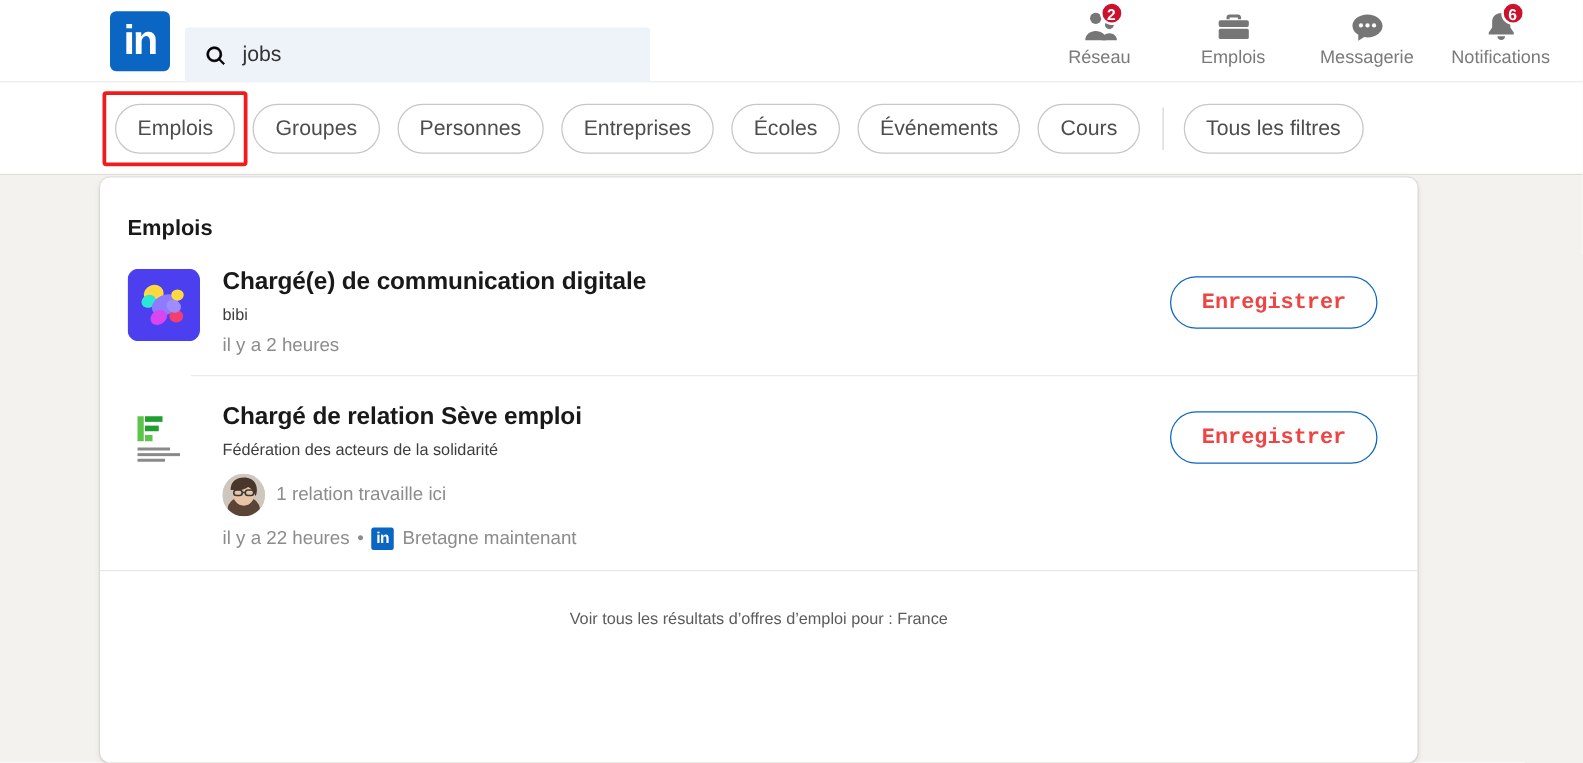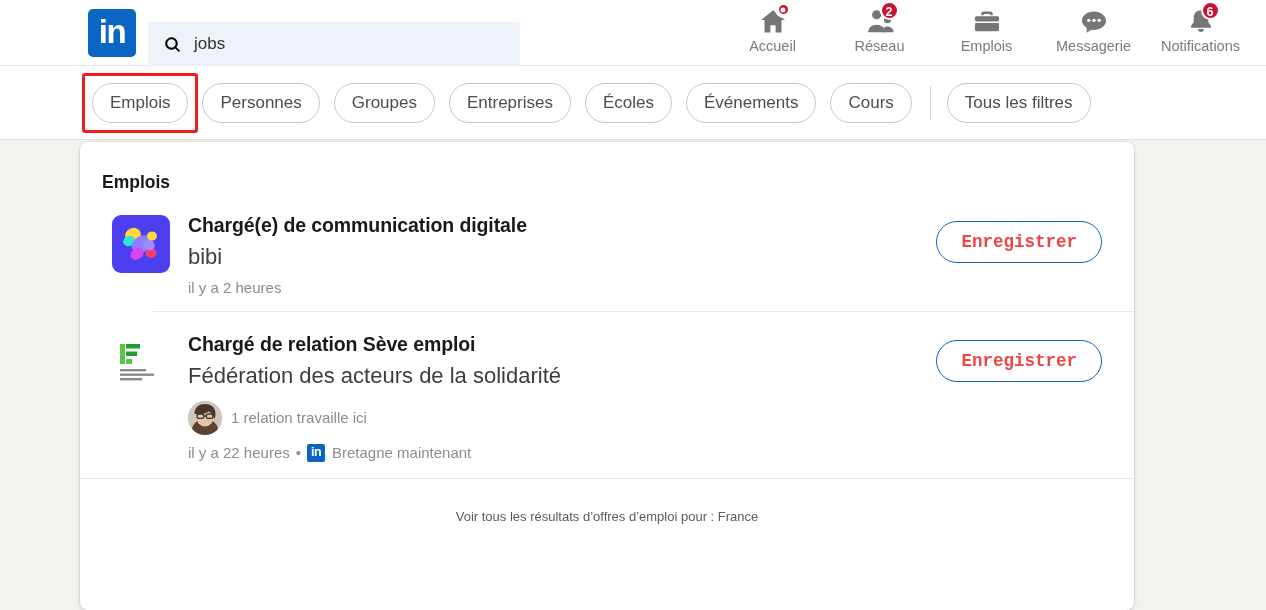--- a/index.html
+++ b/index.html
@@ -194,21 +194,21 @@
   .card-title {
     font-size: 17.5px;
     font-weight: 600;
     color: #191919;
     padding: 30px 0 0 22px;
   }
 
   .job-row {
     display: flex;
     align-items: flex-start;
-    padding: 20px 22px 16px 32px;
+    padding: 20px 22px 16px 22px;
     position: relative;
     cursor: pointer;
     justify-content: center;
   }
   .job-row.divided::after {
     content: "";
     position: absolute;
     left: 73px;
     right: 0;
     bottom: 0;
@@ -231,21 +231,21 @@
     padding-top: 1px;
   }
   .job-title {
     font-size: 19.5px;
     font-weight: 600;
     color: #191919;
     line-height: 1.22;
     letter-spacing: -0.1px;
   }
   .job-company {
-    font-size: 22px;
+    font-size: 13px;
     color: #3d3d3d;
     margin-top: 6px;
   }
   .job-location {
     font-size: 16.5px;
     color: #8c8c8c;
     margin-top: 6px;
   }
   .job-meta {
     font-size: 15px;
@@ -327,29 +327,20 @@
 
   <div class="search-box">
     <svg class="search-icon" viewBox="0 0 24 24">
       <path d="M10.5 2a8.5 8.5 0 1 0 5.26 15.18l5.03 5.03 1.41-1.41-5.03-5.03A8.5 8.5 0 0 0 10.5 2zm0 2.2a6.3 6.3 0 1 1 0 12.6 6.3 6.3 0 0 1 0-12.6z" fill="#000" stroke="#000" stroke-width="0.7"></path>
     </svg>
     <span class="search-value">jobs</span>
   </div>
 
   <div class="nav">
 
-    <div class="nav-item">
-      <div class="nav-icon-wrap">
-        <svg class="nav-icon" width="28" height="25" viewBox="0 0 24 22">
-          <path d="M12 1 1.5 9.6h3v11h5.2v-6.4h4.6v6.4h5.2v-11h3L12 1z" fill="#767676"></path>
-        </svg>
-        <span class="badge ring"></span>
-      </div>
-      <span class="nav-label">Accueil</span>
-    </div>
 
     <div class="nav-item">
       <div class="nav-icon-wrap">
         <svg class="nav-icon" width="28" height="25" viewBox="0 0 24 22">
           <circle cx="9" cy="5" r="4" fill="#767676"></circle>
           <path d="M1.6 20.5c0-4 3.3-6.6 7.4-6.6s7.4 2.6 7.4 6.6H1.6z" fill="#767676"></path>
           <circle cx="18.6" cy="9.5" r="3.1" fill="#767676"></circle>
           <path d="M13.3 20.5c0-3 2.4-5 5.3-5s5.3 2 5.3 5h-10.6z" fill="#767676"></path>
         </svg>
         <span class="badge">2</span>
@@ -394,22 +385,22 @@
   </div>
 </div>
 
 <div class="filterbar">
 
   <div class="pill-wrap">
     <button class="pill">Emplois</button>
     <div class="pill-highlight"></div>
   </div>
 
+  <button class="pill">Groupes</button>
   <button class="pill">Personnes</button>
-  <button class="pill">Groupes</button>
   <button class="pill">Entreprises</button>
   <button class="pill">Écoles</button>
   <button class="pill">Événements</button>
   <button class="pill">Cours</button>
 
   <div class="pill-divider"></div>
 
   <button class="pill">Tous les filtres</button>
 </div>
 

